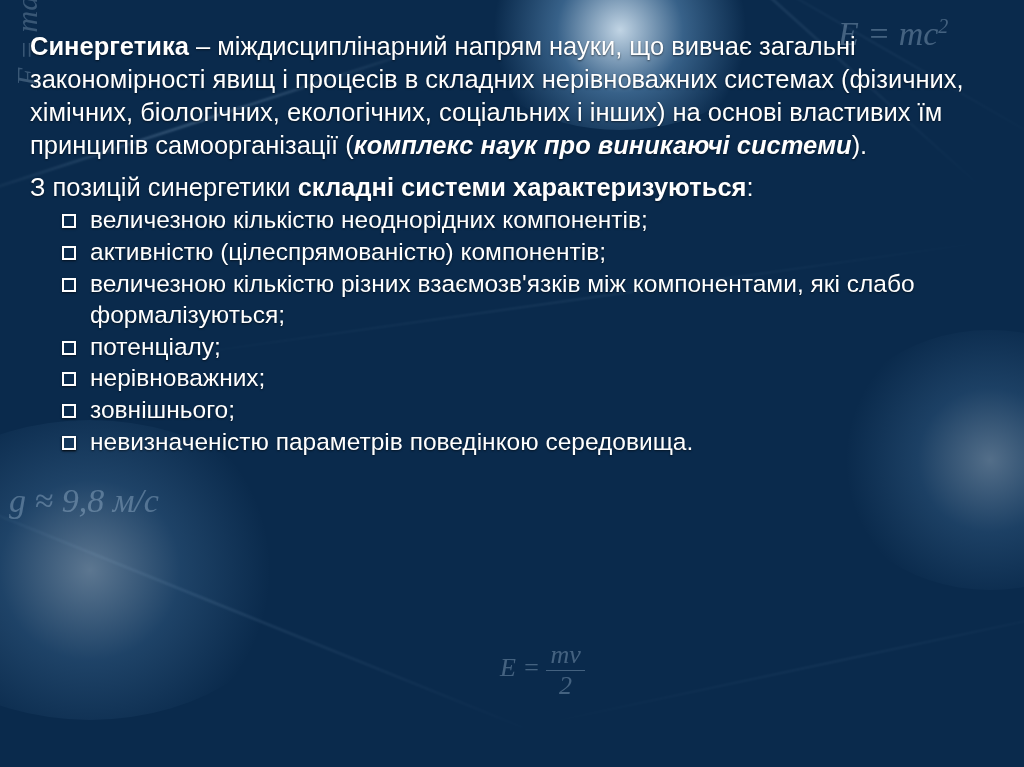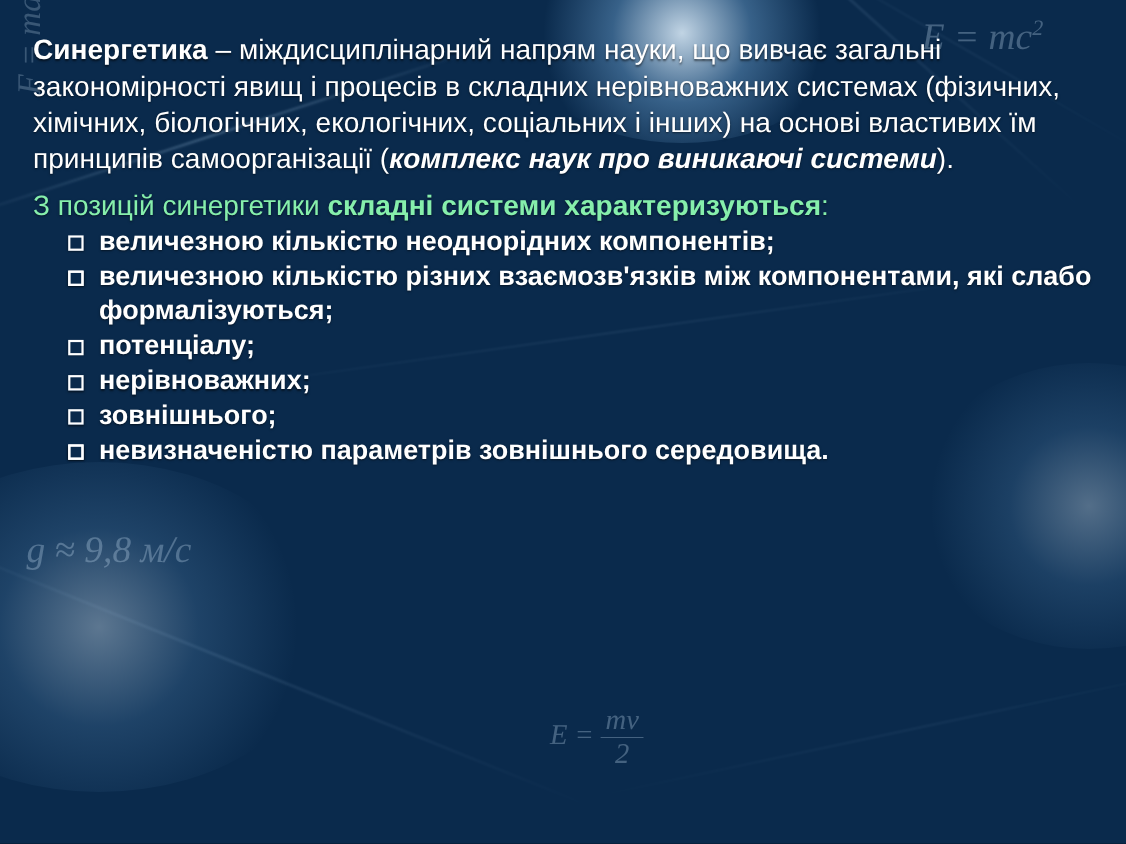--- a/index.html
+++ b/index.html
@@ -59,40 +59,39 @@
     color: #ffffff;
     font-size: 25.5px;
     line-height: 1.30;
     margin: 0 0 2px 0;
     text-shadow: 0 1px 2px rgba(0,0,0,0.55);
     max-width: 960px;
   }
   .para b { font-weight: bold; }
   .para i.bi { font-weight: bold; font-style: italic; }
   .para2 {
-    color: #86efac;
+    color: #ffffff;
     font-size: 25.5px;
     line-height: 1.28;
     margin: 8px 0 2px 0;
     text-shadow: 0 1px 2px rgba(0,0,0,0.55);
   }
   ul.bullets {
     list-style: none;
     margin: 2px 0 0 0;
     padding: 0;
   }
   ul.bullets li {
     position: relative;
     color: #ffffff;
     font-size: 24.5px;
     line-height: 1.26;
     padding-left: 60px;
     margin-bottom: 1px;
     text-shadow: 0 1px 2px rgba(0,0,0,0.55);
-    font-weight: bold;
   }
   .sq {
     position: absolute;
     left: 32px;
     top: 9px;
     width: 14px;
     height: 14px;
     border: 2px solid #ffffff;
     box-sizing: border-box;
     box-shadow: 0 1px 2px rgba(0,0,0,0.6);
@@ -108,41 +107,41 @@
   <div class="glow" style="left:830px; top:330px; width:320px; height:260px; opacity:.40;"></div>
 
   <div class="streak" style="left:-60px; top:120px; width:520px; height:2px; transform:rotate(-18deg);"></div>
   <div class="streak" style="left:120px; top:300px; width:900px; height:1px; transform:rotate(-8deg); opacity:.5;"></div>
   <div class="streak" style="left:380px; top:-40px; width:700px; height:2px; transform:rotate(42deg); opacity:.5;"></div>
   <div class="streak" style="left:-150px; top:600px; width:720px; height:2px; transform:rotate(22deg); opacity:.45;"></div>
   <div class="streak" style="left:520px; top:660px; width:640px; height:1px; transform:rotate(-12deg); opacity:.4;"></div>
   <div class="streak" style="left:640px; top:40px; width:460px; height:1px; transform:rotate(30deg); opacity:.4;"></div>
 
   <div class="formula" style="left:838px; top:15px; font-size:34px;"><span>E = mc</span><sup style="font-size:20px;">2</sup></div>
-  <div class="formula" style="left:24px; top:482px; font-size:34px;">g ≈ 9,8 м/с</div>
+  <div class="formula" style="left:9px; top:482px; font-size:34px;">g ≈ 9,8 м/с</div>
   <div class="formula" style="left:10px; top:86px; font-size:30px; transform:rotate(-90deg); transform-origin:left top; opacity:.8;">F = ma</div>
   <div class="formula" style="left:500px; top:640px; font-size:26px;">
     <span>E =</span>
     <span style="display:inline-block; text-align:center; vertical-align:middle;font-family:Liberation Serif, serif;">
       <span style="display:block; border-bottom:1px solid rgba(205,228,250,0.30); padding:0 4px;">mv</span>
       <span style="display:block;">2</span>
     </span>
   </div>
 
   <div class="content">
 
     <p class="para"><b>Синергетика</b><span> – </span><span>міждисциплінарний напрям науки, що вивчає загальні закономірності явищ і процесів в складних нерівноважних системах (фізичних, хімічних, біологічних, екологічних, соціальних і інших) на основі властивих їм принципів самоорганізації (</span><i class="bi">комплекс наук про виникаючі системи</i><span>).</span></p>
 
     <p class="para2"><span>З позицій синергетики </span><b>складні системи характеризуються</b><span>:</span></p>
 
     <ul class="bullets">
       <li><span class="sq"></span><span>величезною кількістю неоднорідних компонентів;</span></li>
-      <li><span class="sq"></span></li>
+      <li><span class="sq"></span><span>активністю (цілеспрямованістю) компонентів;</span></li>
       <li><span class="sq"></span><span>величезною кількістю різних взаємозв'язків між компонентами, які слабо формалізуються;</span></li>
       <li><span class="sq"></span><span>потенціалу;</span></li>
       <li><span class="sq"></span><span>нерівноважних;</span></li>
       <li><span class="sq"></span><span>зовнішнього;</span></li>
       <li><span class="sq"></span></li>
-      <li><span class="sq"></span><span>невизначеністю параметрів зовнішнього середовища.</span></li>
+      <li><span class="sq"></span><span>невизначеністю параметрів поведінкою середовища.</span></li>
     </ul>
 
   </div>
 </div>
 
 </body></html>

